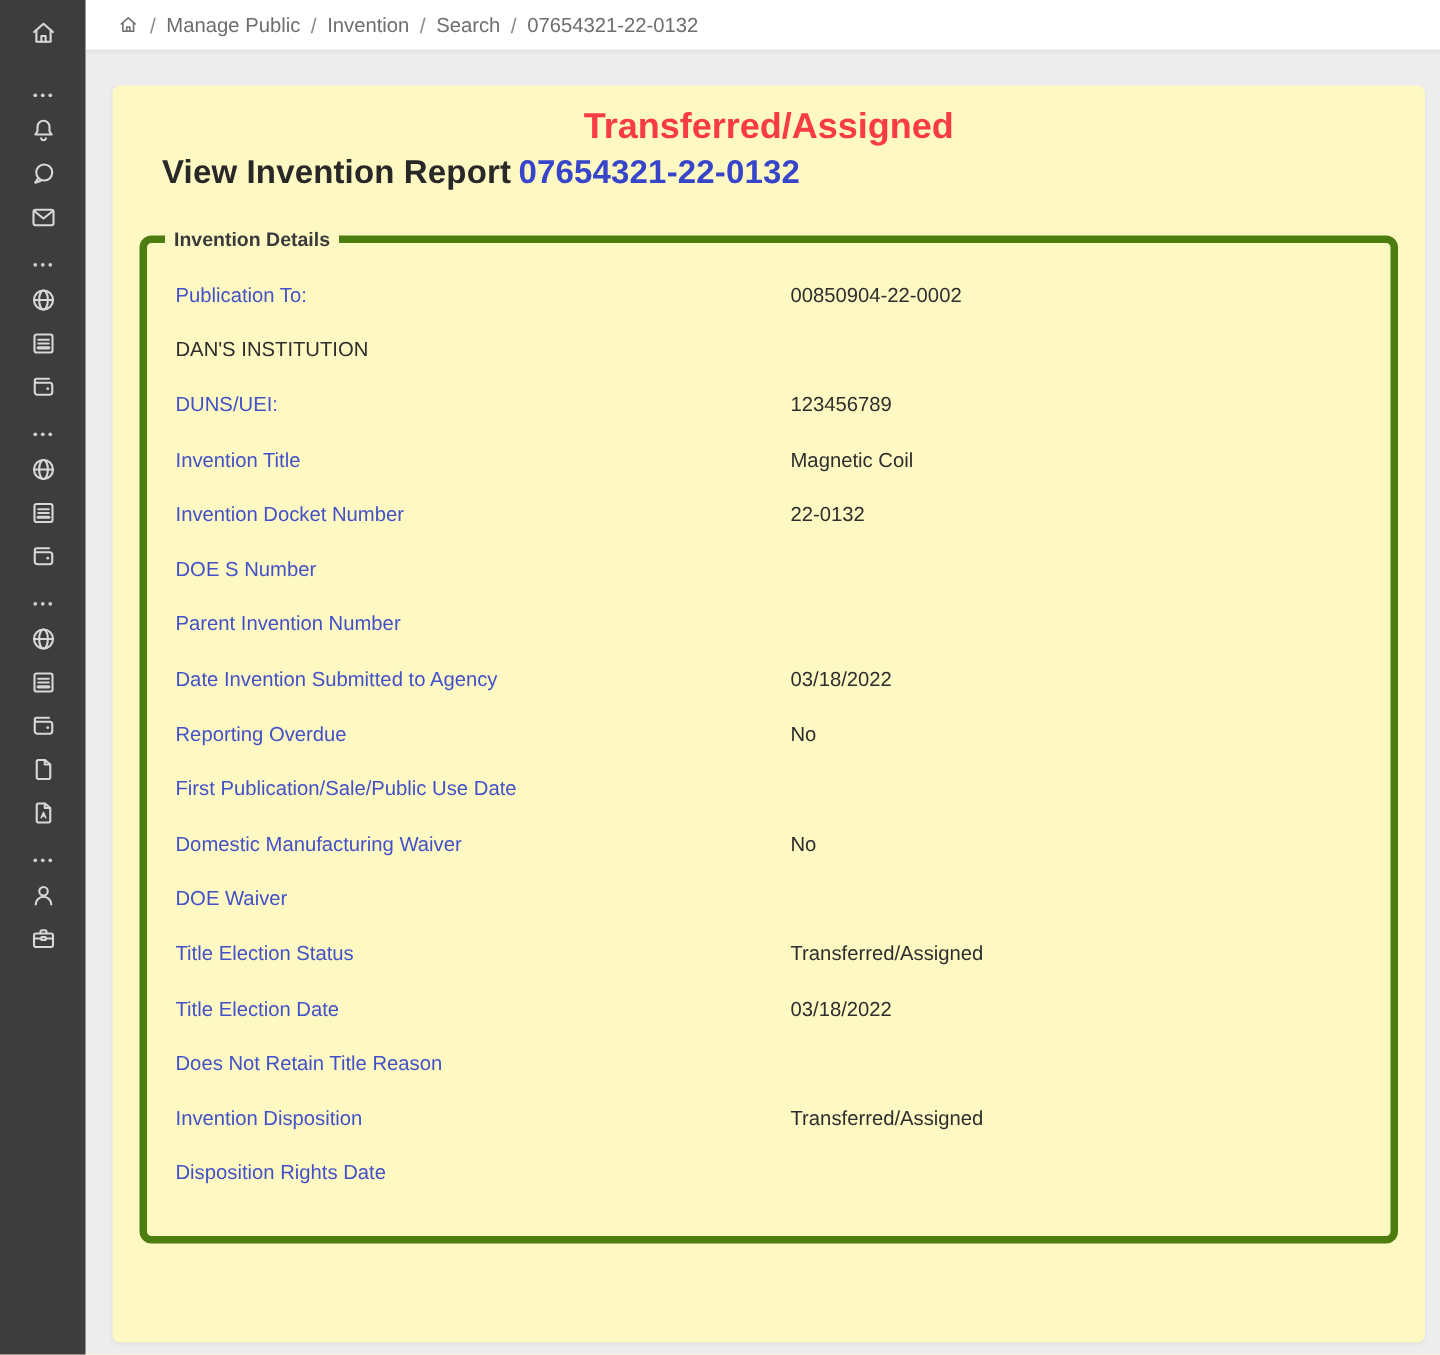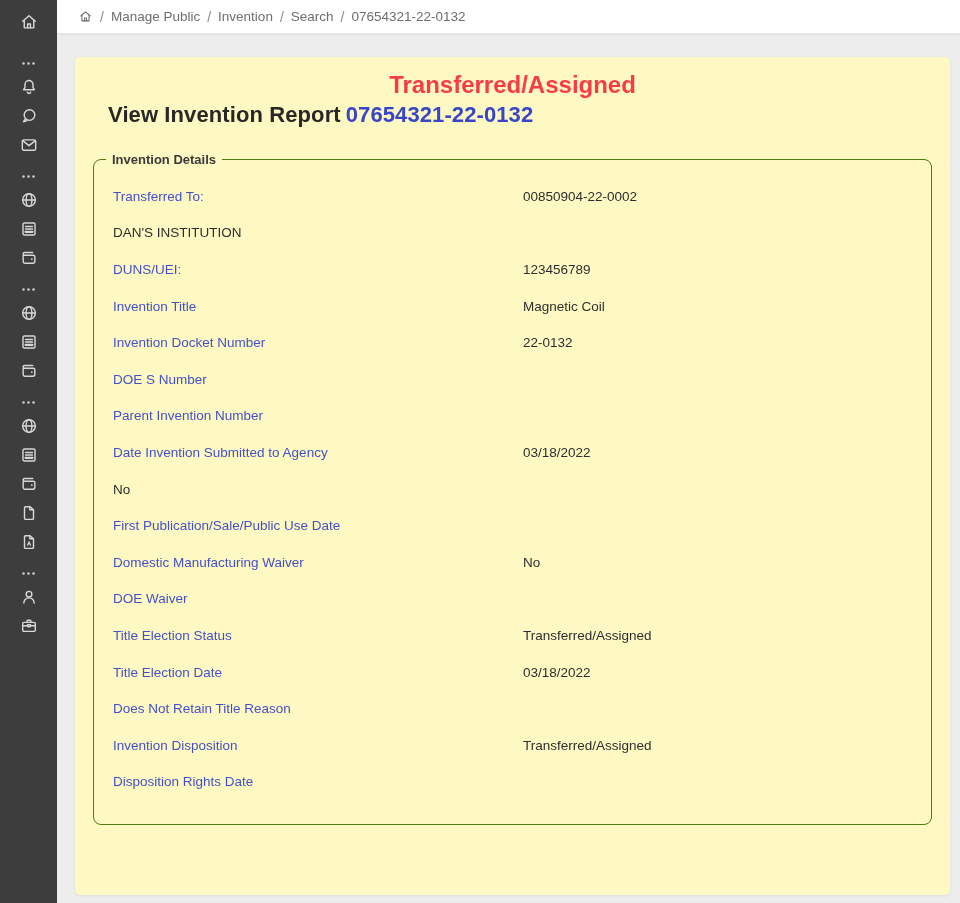--- a/index.html
+++ b/index.html
@@ -77,21 +77,21 @@
     color: #3645c9;
     font-weight: 600;
     margin-left: 5px;
     text-decoration: none;
     cursor: pointer;
   }
 
   
   fieldset.details {
     margin: 24px 18px 0;
-    border: 1px solid #4d7c0f;
+    border: 5px solid #4d7c0f;
     border-radius: 8px;
     padding: 11px 0 24px;
   }
   fieldset.details legend {
     margin-left: 12px;
     padding: 0 6px;
     font-size: 13px; font-weight: 700;
     color: #3a3a3a;
   }
   .detail-row {
@@ -313,21 +313,21 @@
 </header>
 
 <main class="card">
   <div class="status-banner">Transferred/Assigned</div>
   <h1 class="view-title"><span>View Invention Report</span><a class="report-no">07654321-22-0132</a></h1>
 
   <fieldset class="details">
     <legend>Invention Details</legend>
     <div id="rows">
   <div class="detail-row">
-    <span class="field-label">Transferred To:</span>
+    <span class="field-label">Publication To:</span>
     <span class="field-value">00850904-22-0002</span>
   </div>
 
   <div class="detail-row">
     <span class="field-value">DAN'S INSTITUTION</span>
   </div>
 
 
   <div class="detail-row">
     <span class="field-label">DUNS/UEI:</span>
@@ -354,20 +354,21 @@
     <span class="field-value"></span>
   </div>
 
 
   <div class="detail-row">
     <span class="field-label">Date Invention Submitted to Agency</span>
     <span class="field-value">03/18/2022</span>
   </div>
 
   <div class="detail-row">
+    <span class="field-label">Reporting Overdue</span>
     <span class="field-value">No</span>
   </div>
 
   <div class="detail-row">
     <span class="field-label">First Publication/Sale/Public Use Date</span>
     <span class="field-value"></span>
   </div>
 
   <div class="detail-row">
     <span class="field-label">Domestic Manufacturing Waiver</span>

